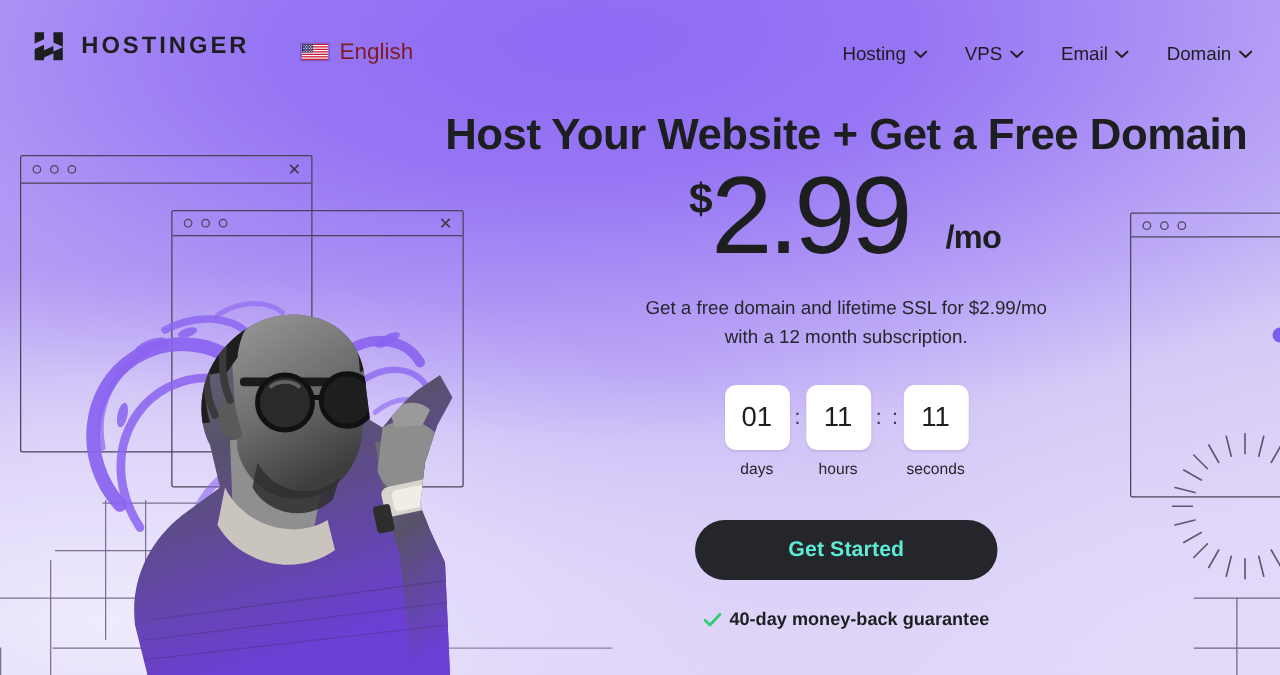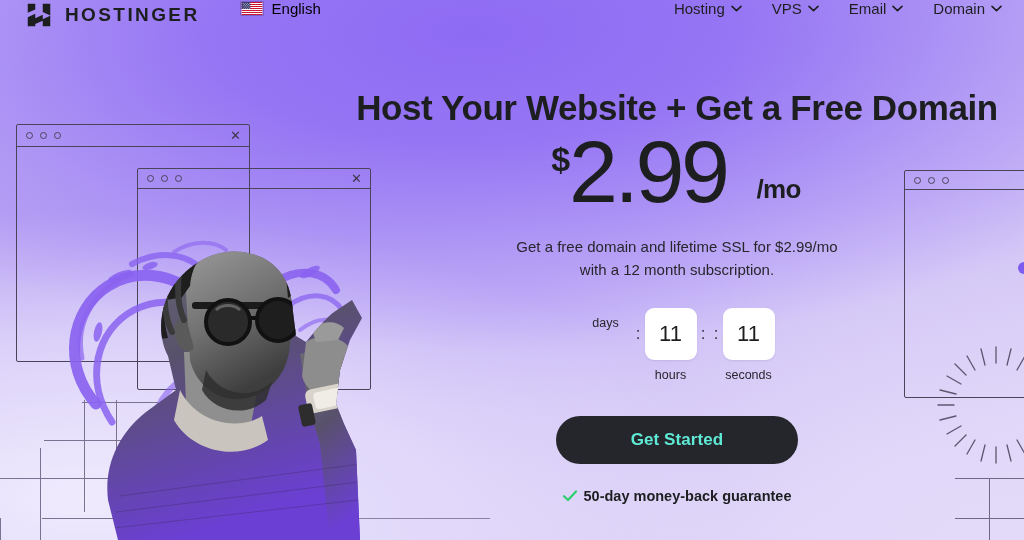--- a/index.html
+++ b/index.html
@@ -34,30 +34,30 @@
   .win .dots i{ display:block; width:7px; height:7px; border:1.2px solid #4a4458; border-radius:50%; }
   .win .x{
     position:absolute; right:8px; top:4px; font-size:13px; line-height:14px;
     color:#3c3648; font-family:"Liberation Sans",sans-serif;
   }
   .gl{ position:absolute; background:#7a7290; }
 
   
   header{
     position:absolute; top:0; left:0; width:1024px; height:52px;
-    display:flex; align-items:flex-start; z-index:40;
+    display:flex; align-items:flex-end; z-index:40;
   }
   .brand{ display:flex; align-items:center; gap:11px; margin-left:24px; }
   .brand .logo{ width:30px; height:30px; display:block; }
   .brand .wordmark{
     font-size:19px; font-weight:bold; letter-spacing:2.4px; color:#1d1e20;
   }
   .lang{ display:flex; align-items:center; gap:8px; margin-left:40px; cursor:pointer; }
   .flag{ width:24px; height:15px; display:block; border:1px solid rgba(0,0,0,.18); border-radius:1px; }
-  .lang-label{ font-size:15px; color:#000000; }
+  .lang-label{ font-size:18px; color:#7f1d1d; }
 
   nav{ margin-left:auto; margin-right:22px; display:flex; align-items:center; gap:30px; }
   .navitem{
     display:flex; align-items:center; gap:6px; cursor:pointer;
     font-size:15px; color:#1d1e20;
   }
   .chev{ width:11px; height:7px; display:block; }
 
   
   .hero{
@@ -398,20 +398,21 @@
     <span class="cur">$</span><span class="amt">2.99</span><span class="per">/mo</span>
   </div>
 
   <div class="sub">
     <div>Get a free domain and lifetime SSL for $2.99/mo</div>
     <div>with a 12 month subscription.</div>
   </div>
 
   <div class="timer">
     <div class="tunit">
+      <div class="tbox">01</div>
       <div class="tlabel">days</div>
     </div>
     <div class="colon">:</div>
     <div class="tunit">
       <div class="tbox">11</div>
       <div class="tlabel">hours</div>
     </div>
     <div class="colon">:</div>
     <div class="colon">:</div>
     <div class="tunit">
@@ -421,16 +422,16 @@
   </div>
 
   <div class="cta">
     <button>Get Started</button>
   </div>
 
   <div class="guar">
     <svg class="check" viewBox="0 0 14 12">
       <path d="M1 6.2 L5 10 L13 1.4" fill="none" stroke="#2ecd72" stroke-width="2.2" stroke-linecap="round" stroke-linejoin="round"></path>
     </svg>
-    <span>50-day money-back guarantee</span>
+    <span>40-day money-back guarantee</span>
   </div>
 
 </div>
 
 </body></html>

